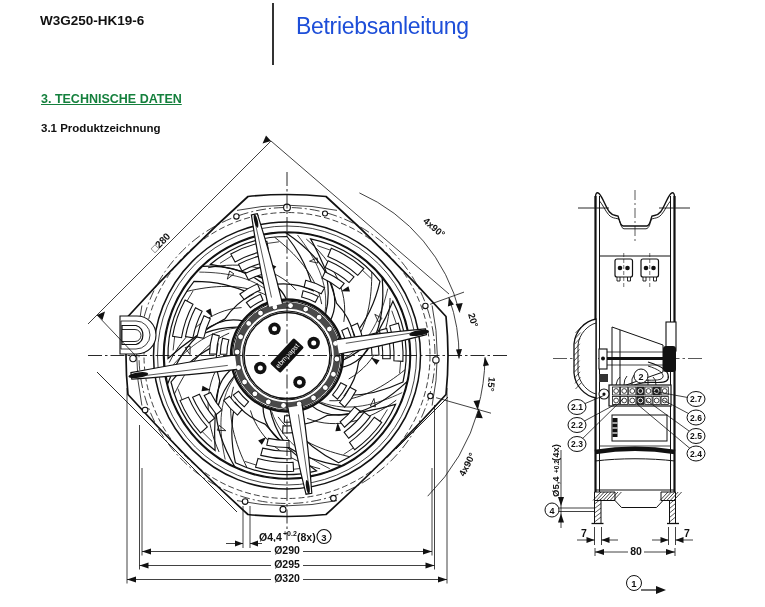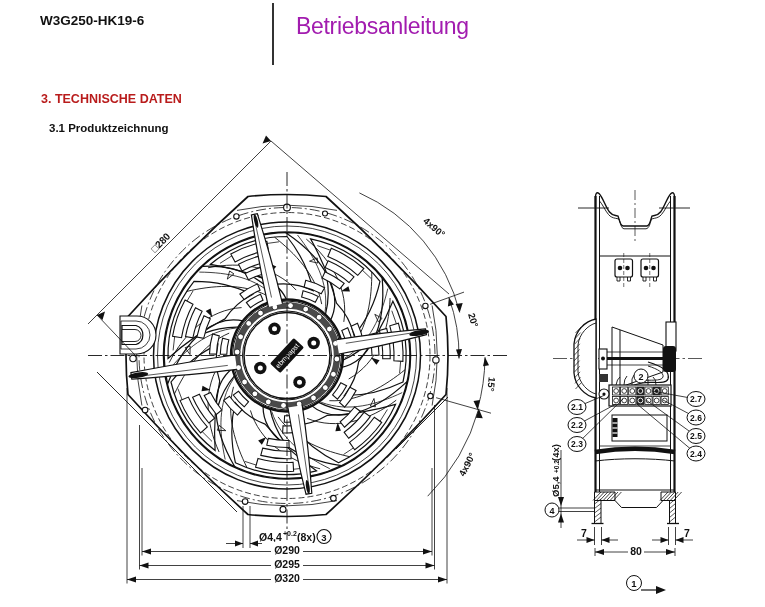--- a/index.html
+++ b/index.html
@@ -1,21 +1,21 @@
 <!DOCTYPE html>
 <html><head>
 <meta charset="utf-8">
 <style>
   html,body { margin:0; padding:0; background:#ffffff; width:765px; height:607px; overflow:hidden; }
   * { box-sizing:border-box; }
   .hdr-model { position:absolute; left:40px; top:13px; font:bold 13.5px "Liberation Sans", sans-serif; color:#111; }
   .hdr-rule { position:absolute; left:272px; top:3px; width:1.5px; height:62px; background:#333; }
-  .hdr-title { position:absolute; left:296px; top:13px; font:23px "Liberation Sans", sans-serif; letter-spacing:-0.3px; color:#a21caf;text-align:right; }
-  .sec1 { position:absolute; left:41px; top:92px; font:bold 12.5px "Liberation Sans", sans-serif; color:#b91c1c; }
-  .sec2 { position:absolute; left:41px; top:122px; font:bold 11.5px "Liberation Sans", sans-serif; color:#111;margin-left:8px; }
+  .hdr-title { position:absolute; left:296px; top:13px; font:23px "Liberation Sans", sans-serif; letter-spacing:-0.3px; color:#1d4ed8;text-align:right; }
+  .sec1 { position:absolute; left:41px; top:92px; font:bold 12.5px "Liberation Sans", sans-serif; color:#15803d;text-decoration:underline; }
+  .sec2 { position:absolute; left:41px; top:122px; font:bold 11.5px "Liberation Sans", sans-serif; color:#111; }
 </style>
 </head>
 <body>
 
 <div class="hdr-model">W3G250-HK19-6</div>
 
 <div class="hdr-rule"></div>
 
 <div class="hdr-title">Betriebsanleitung</div>
 

